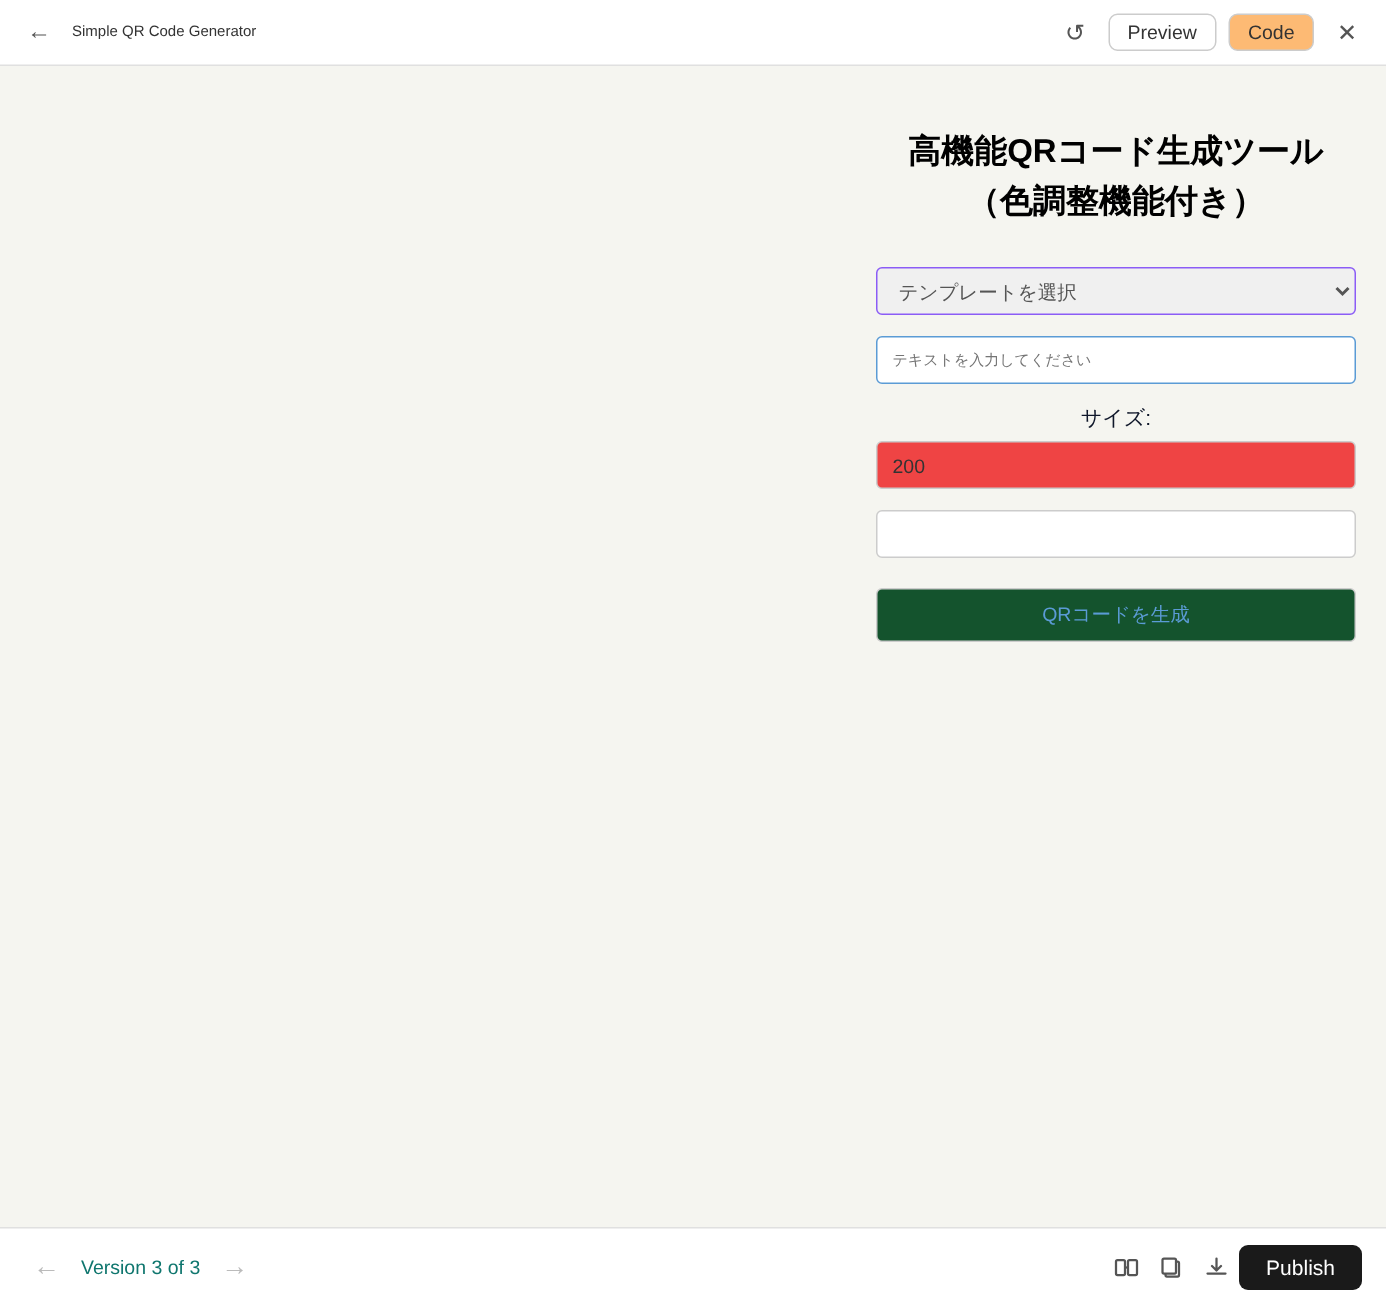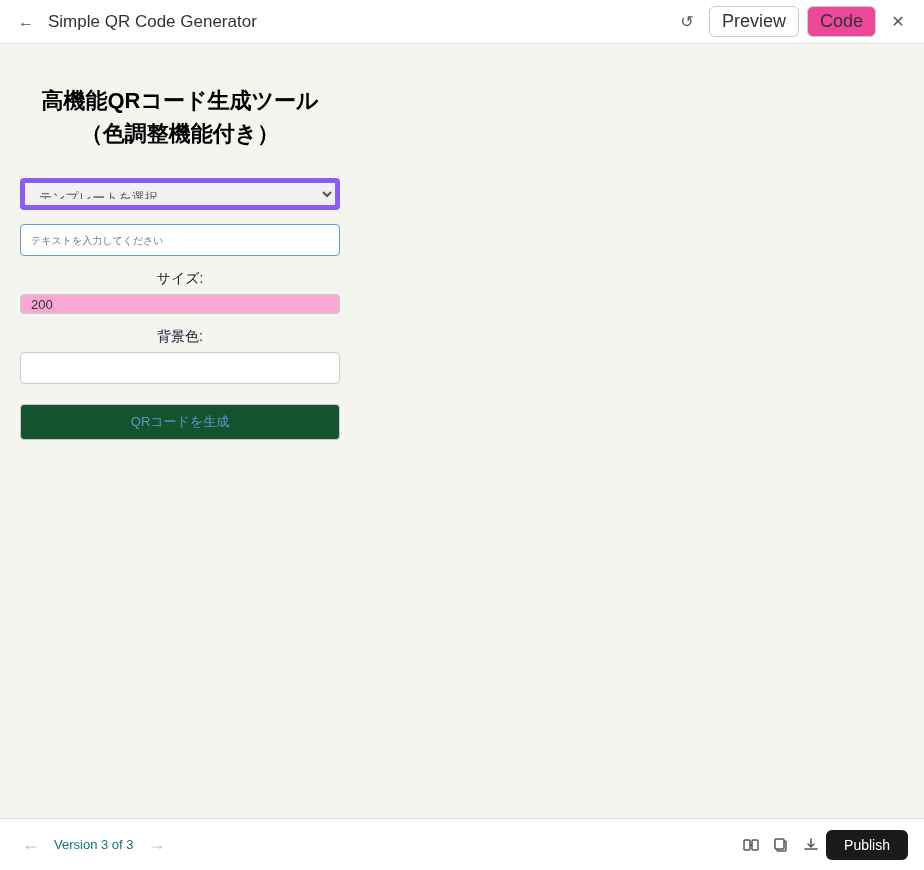--- a/index.html
+++ b/index.html
@@ -26,43 +26,43 @@
       flex-shrink: 0;
     }
 
     .top-bar-left {
       display: flex;
       align-items: center;
       gap: 8px;
     }
 
     .top-bar-title {
-      font-size: 17px;
+      font-size: 10px;
       color: #333;
       font-weight: 400;
     }
 
     .top-bar-right {
       display: flex;
       align-items: center;
       gap: 8px;
     }
 
     .top-bar-btn {
       border: 1px solid #ccc;
       border-radius: 6px;
       background: #fff;
       padding: 4px 12px;
-      font-size: 18px;
+      font-size: 13px;
       cursor: pointer;
       color: #333;
     }
 
     .top-bar-btn.active {
-      background: #ec4899;
+      background: #fdba74;
     }
 
     .icon-btn {
       background: none;
       border: none;
       cursor: pointer;
       color: #555;
       font-size: 16px;
       display: flex;
       align-items: center;
@@ -70,21 +70,21 @@
       width: 28px;
       height: 28px;
       border-radius: 4px;
     }
 
     
     .main-content {
       flex: 1;
       display: flex;
       align-items: flex-start;
-      justify-content: flex-start;
+      justify-content: flex-end;
       padding: 40px 20px;
       overflow-y: auto;
     }
 
     .form-container {
       width: 320px;
       display: flex;
       flex-direction: column;
       align-items: center;
       gap: 0;
@@ -108,21 +108,21 @@
       font-size: 14px;
       color: #0f172a;
       margin-bottom: 6px;
       display: block;
       text-align: center;
     }
 
     .form-select {
       width: 100%;
       padding: 6px 10px;
-      border: 5px solid #8b5cf6;
+      border: 1px solid #8b5cf6;
       border-radius: 4px;
       background: #f0f0f0;
       font-size: 13px;
       color: #555;
       appearance: auto;
       cursor: pointer;
       height: 32px;
     }
 
     .form-input {
@@ -135,24 +135,24 @@
       color: #aaa;
       height: 32px;
       outline: none;
     }
 
     .form-number {
       width: 100%;
       padding: 6px 10px;
       border: 1px solid #ccc;
       border-radius: 4px;
-      background: #f9a8d4;
+      background: #ef4444;
       font-size: 13px;
       color: #333;
-      height: 20px;
+      height: 32px;
     }
 
     .color-preview {
       width: 100%;
       height: 32px;
       border: 1px solid #ccc;
       border-radius: 4px;
       background: #000000;
       cursor: pointer;
     }
@@ -275,21 +275,20 @@
       <input class="form-input" type="text" placeholder="テキストを入力してください" style="">
     </div>
 
     <div class="form-group">
       <div class="form-label">サイズ:</div>
       <input class="form-number" type="number" value="200" style="">
     </div>
 
 
     <div class="form-group">
-      <div class="form-label">背景色:</div>
       <div class="color-preview-white"></div>
     </div>
 
     <div class="form-group">
       <button class="generate-btn">QRコードを生成</button>
     </div>
   </div>
 </div>
 
 <div class="bottom-bar">

